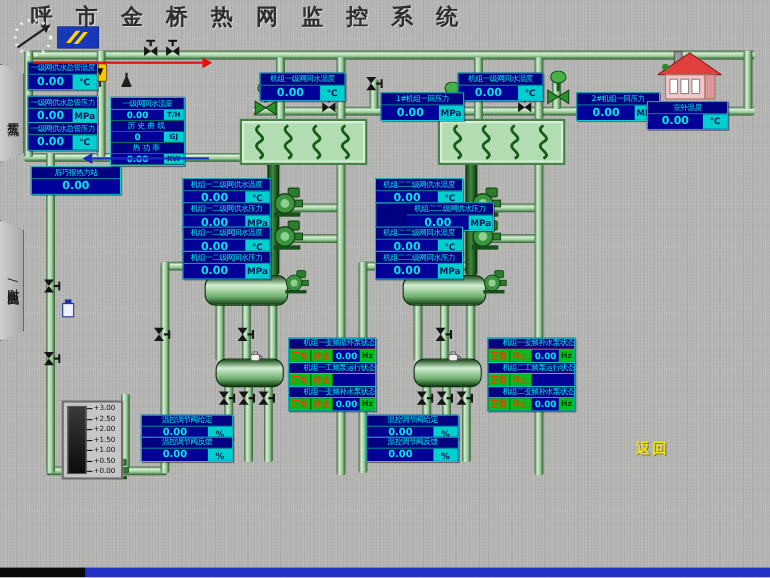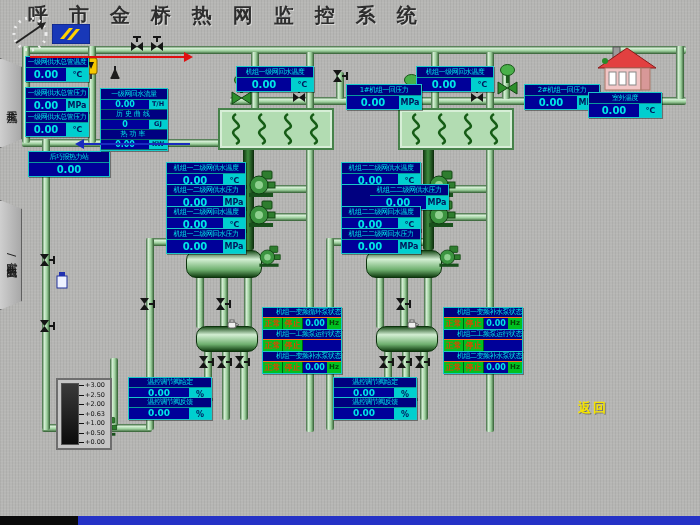--- a/index.html
+++ b/index.html
@@ -66,21 +66,21 @@
   
   .sbox{position:absolute;width:78px;z-index:5;border:1px solid #19c8c8;background:#000080;box-shadow:1px 1px 0 rgba(0,0,0,.4);}
   .sbox-title{color:#00e6e6;font-size:7px;line-height:9px;height:9px;text-align:right;
     white-space:nowrap;overflow:hidden;letter-spacing:-.5px;border-bottom:1px solid #f97316;}
   .sbox-row{display:flex;height:11px;}
   .cell-ok{width:19px;background:#00c020;color:#d84a00;font-size:8px;font-weight:bold;text-align:center;line-height:11px;border-right:1px solid #006010;}
   .cell-val{flex:1;background:#000099;color:#00e6e6;font-size:8px;font-weight:bold;text-align:center;line-height:11px;}
   .cell-unit{width:14px;background:#00c020;color:#064406;font-size:7px;font-weight:bold;text-align:center;line-height:11px;}
   .cell-fill{flex:1;background:#000099;}
   
-  #tank{position:absolute;left:56px;top:378px;width:52px;height:68px;z-index:4;
+  #tank{position:absolute;left:56px;top:364px;width:52px;height:68px;z-index:4;
     background:#c6c6c6;border:2px solid #6e6e6e;}
   #tank-glass{position:absolute;left:3px;top:3px;width:16px;bottom:3px;
     background:linear-gradient(180deg,#3a3a3a,#0b0b0b);border:1px solid #555;}
   #tank-scale{position:absolute;left:21px;top:2px;right:1px;bottom:2px;
     display:flex;flex-direction:column;justify-content:space-between;}
   .tick{display:flex;align-items:center;font-size:6.5px;color:#101010;line-height:7px;}
   .tickmark{display:inline-block;width:5px;height:1px;background:#101010;margin-right:1px;}
   
   #bottom-blue{left:78px;top:516px;width:622px;height:9px;background:#2431c6;z-index:9;}
   #bottom-black{left:0;top:516px;width:78px;height:9px;background:#0a0a0a;z-index:9;}
@@ -603,21 +603,21 @@
         <div class="tick">
           <div class="tickmark"></div>
           <span>+2.50</span>
         </div>
         <div class="tick">
           <div class="tickmark"></div>
           <span>+2.00</span>
         </div>
         <div class="tick">
           <div class="tickmark"></div>
-          <span>+0.63</span>
+          <span>+1.50</span>
         </div>
         <div class="tick">
           <div class="tickmark"></div>
           <span>+1.00</span>
         </div>
         <div class="tick">
           <div class="tickmark"></div>
           <span>+0.50</span>
         </div>
         <div class="tick">

